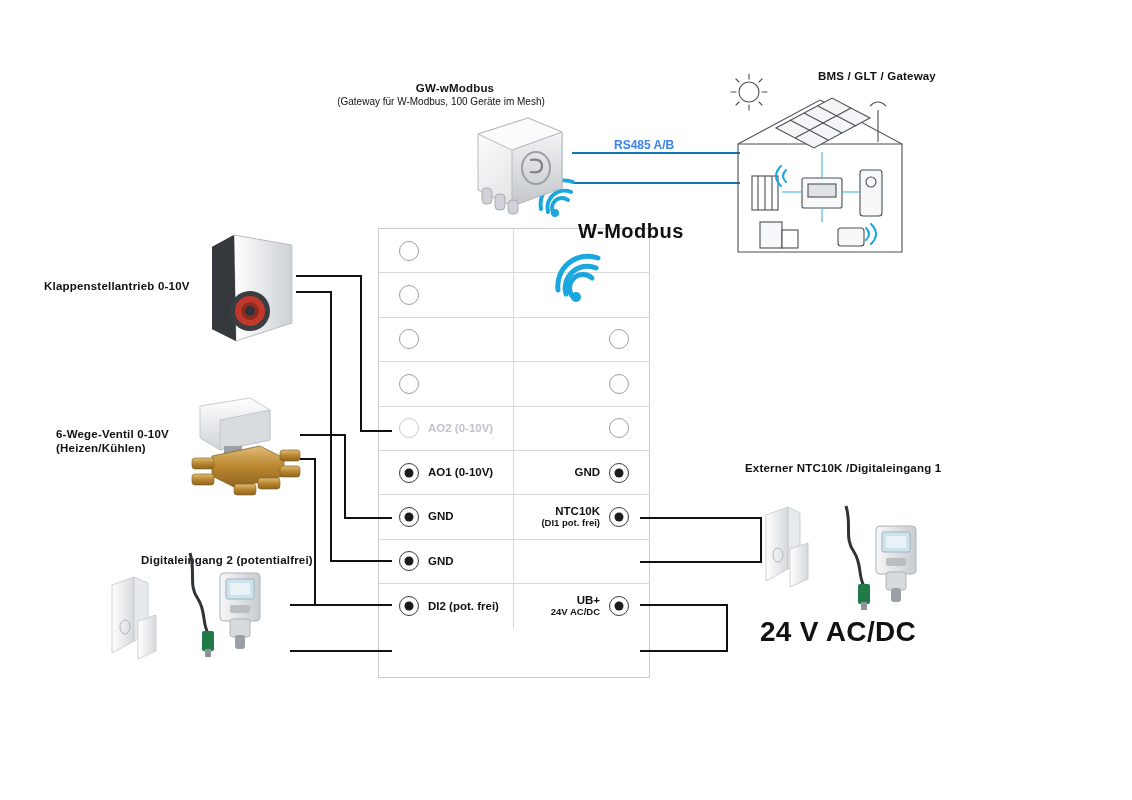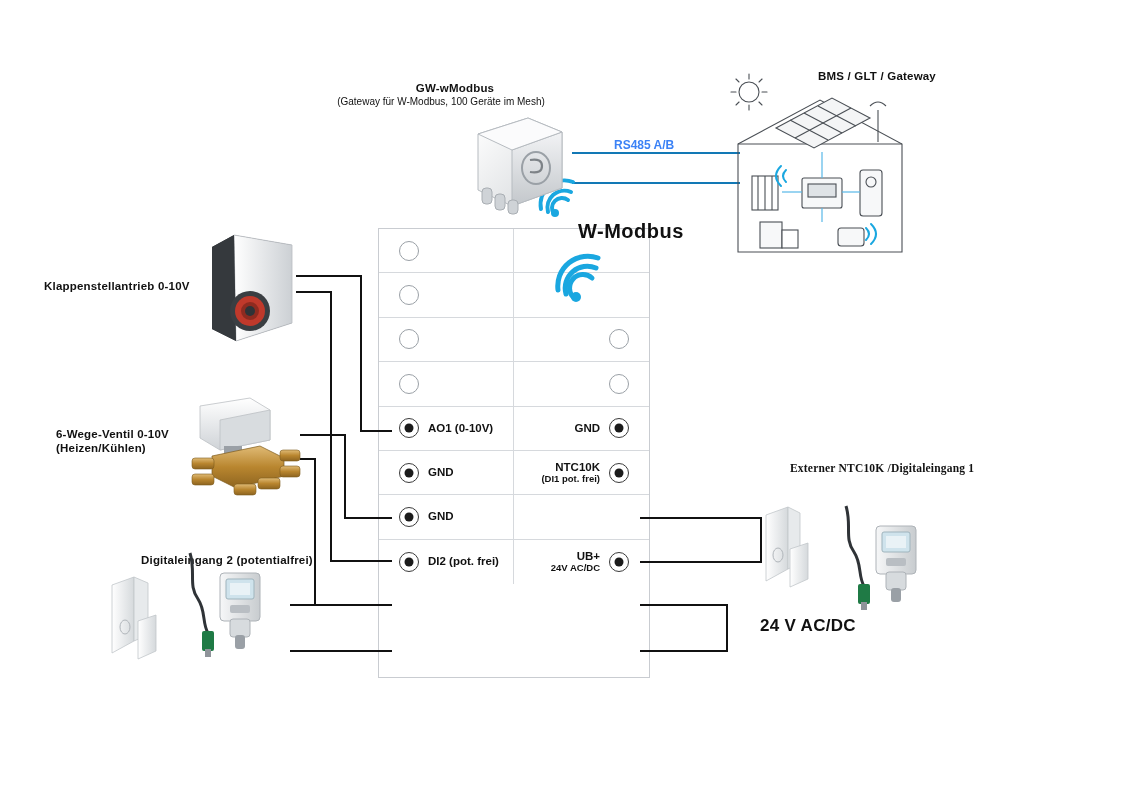--- a/index.html
+++ b/index.html
@@ -55,21 +55,21 @@
   
   #door-contact-right{left:762px;top:505px;width:58px;height:86px;}
   
   #ntc-probe-right{left:836px;top:500px;width:88px;height:112px;}
   
   #gateway-device{left:466px;top:110px;width:108px;height:110px;}
   
   #building-graphic{left:720px;top:70px;width:200px;height:190px;}
 
   .w-modbus-title{font-size:20px;font-weight:bold;letter-spacing:.5px;color:#111;}
-  .v24{font-size:17px;font-weight:bold;color:#111;letter-spacing:.3px;}
+  .v24{font-size:28px;font-weight:bold;color:#111;letter-spacing:.3px;}
   .rs485{font-size:12px;font-weight:bold;color:#3b82f6;}
 </style>
 </head>
 <body>
 
 <div class="abs" id="terminal-block">
 
   <div class="term-row">
     <div class="term-cell left">
         <span class="dot empty"></span>
@@ -106,20 +106,30 @@
         <span class="dot empty"></span>
         <span class="term-txt"></span>
       </div>
     <div class="term-cell right">
         <span class="term-txt"></span>
         <span class="dot empty"></span>
       </div>
   </div>
 
 
+  <div class="term-row">
+    <div class="term-cell left">
+        <span class="dot ghost"></span>
+        <span class="term-txt muted">AO2 (0-10V)</span>
+      </div>
+    <div class="term-cell right">
+        <span class="term-txt"></span>
+        <span class="dot empty"></span>
+      </div>
+  </div>
 
   <div class="term-row">
     <div class="term-cell left">
         <span class="dot filled"></span>
         <span class="term-txt">AO1 (0-10V)</span>
       </div>
     <div class="term-cell right">
         <span class="term-txt">GND</span>
         <span class="dot filled"></span>
       </div>
@@ -393,21 +403,21 @@
 
     <rect x="40" y="28" width="40" height="48" rx="4" fill="url(#pr)" stroke="#aeb3b8"></rect>
     <rect x="46" y="34" width="28" height="20" rx="2" fill="#cfe3ec" stroke="#9fb4bd"></rect>
     <rect x="50" y="38" width="20" height="12" fill="#e9f2f6"></rect>
     <rect x="50" y="60" width="20" height="8" rx="2" fill="#b9bec3"></rect>
     <rect x="50" y="74" width="20" height="18" rx="3" fill="#d7dbde" stroke="#aeb3b8"></rect>
     <rect x="55" y="90" width="10" height="14" rx="3" fill="#9aa0a6"></rect>
   </svg>
 </div>
 
-<div class="abs lbl" style="left:762px;top:462px;width:260px;font-family:Liberation Serif, serif;">Externer NTC10K /Digitaleingang 1</div>
+<div class="abs lbl" style="left:717px;top:462px;width:260px;">Externer NTC10K /Digitaleingang 1</div>
 
 <div class="abs" id="door-contact-right">
   <svg width="58" height="86" viewBox="0 0 58 86">
     <defs>
       <linearGradient id="dc2" x1="0" y1="0" x2="1" y2="0">
         <stop offset="0" stop-color="#ffffff"></stop>
           <stop offset="1" stop-color="#d5d9dc"></stop>
       </linearGradient>
     </defs>
     <polygon points="4,10 26,2 26,64 4,76" fill="url(#dc2)" stroke="#c2c6ca" stroke-width="0.8"></polygon>

